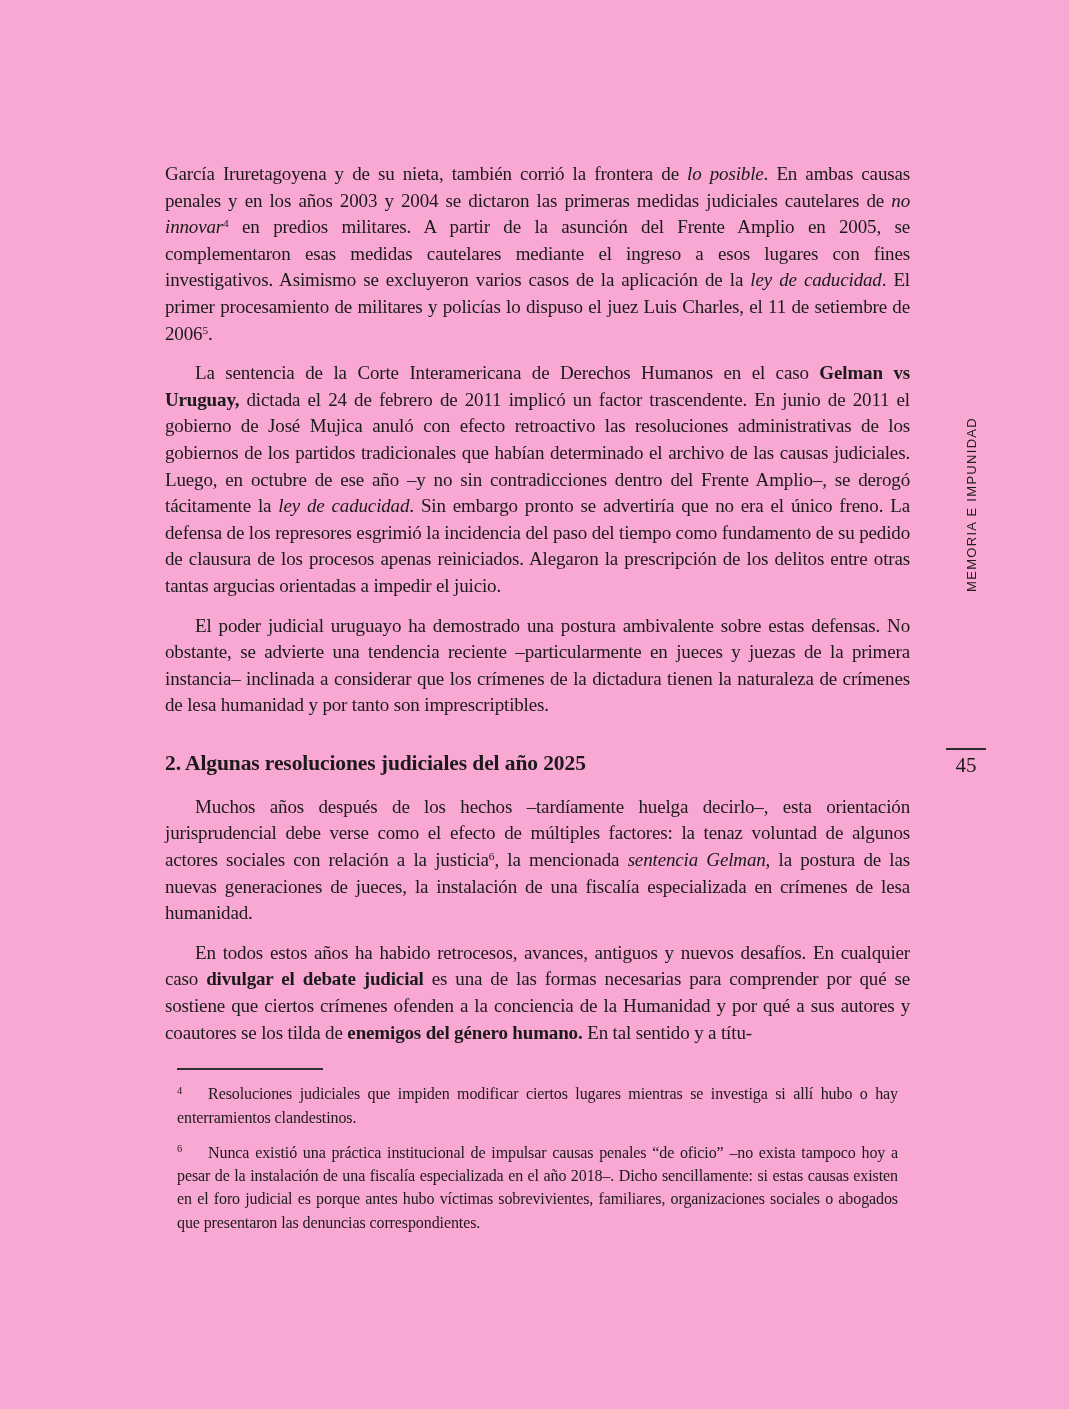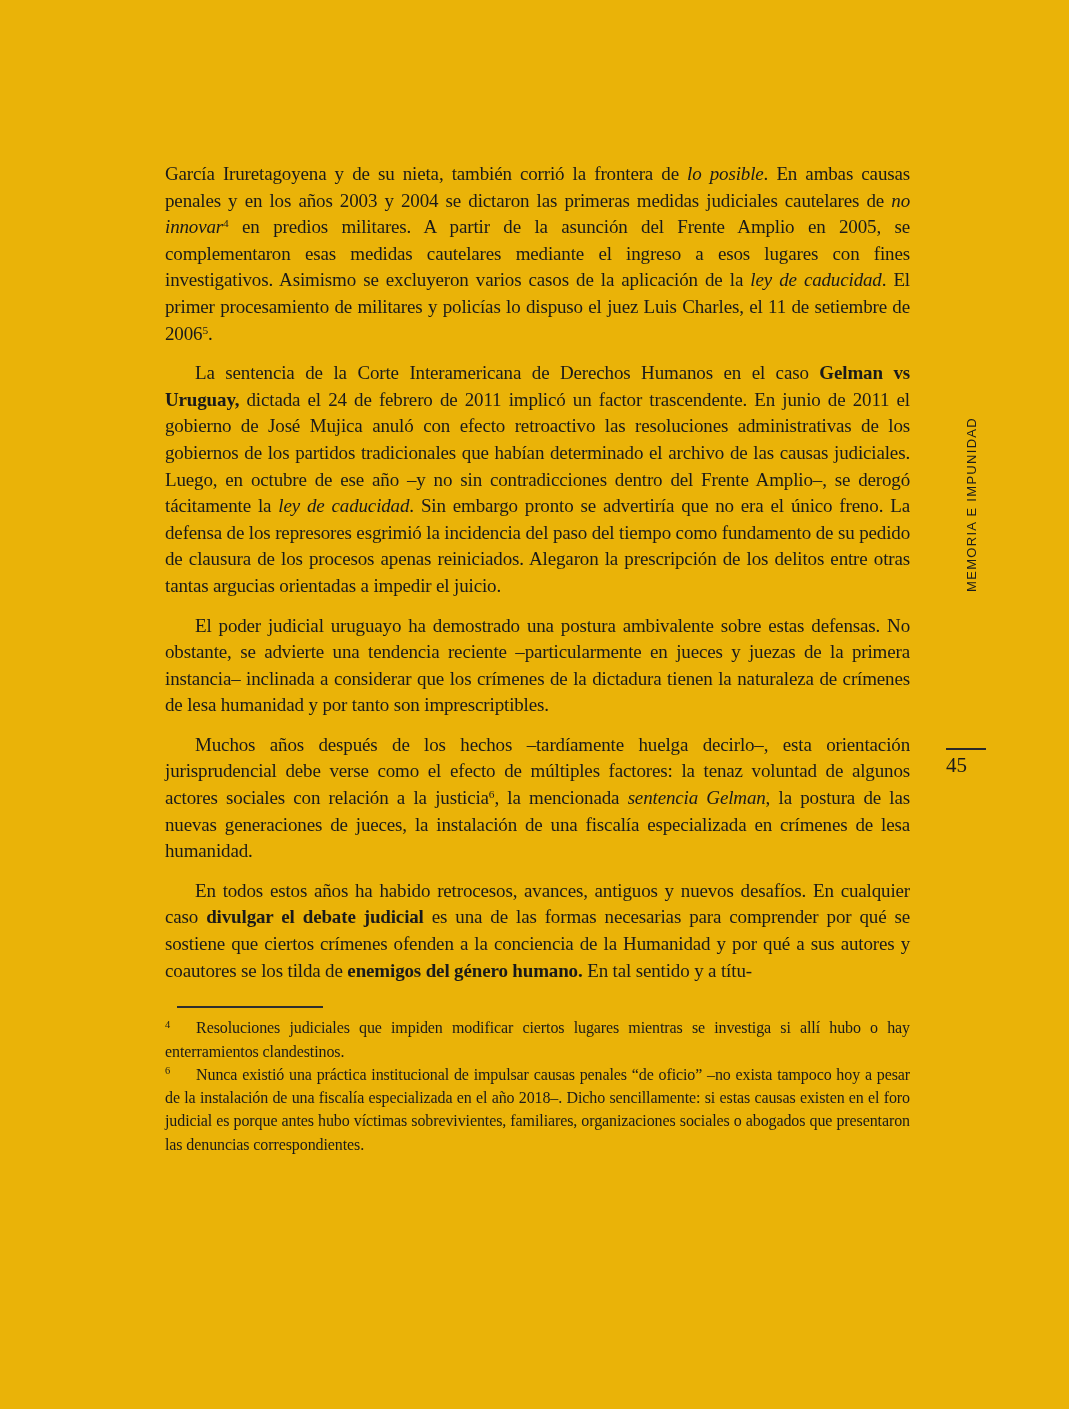--- a/index.html
+++ b/index.html
@@ -4,21 +4,21 @@
 <style>
   html, body {
     margin: 0;
     padding: 0;
     background: #ffffff;
   }
   .page {
     position: relative;
     width: 1069px;
     height: 1409px;
-    background: #eab308;
+    background: #f9a8d4;
     overflow: hidden;
     font-family: "Liberation Serif", "DejaVu Serif", serif;
     color: #1a1a1a;
   }
   .main-column {
     position: absolute;
     left: 165px;
     top: 161px;
     width: 745px;
   }
@@ -44,21 +44,21 @@
     font-weight: bold;
     letter-spacing: -0.1px;
   }
   .footnote-separator {
     width: 146px;
     margin: 22px 0 8px 12px;
     border: none;
     border-top: 2px solid #2e2e2e;
   }
   .footnotes p.footnote {
-    margin: 0;
+    margin: 12px;
     font-size: 16px;
     line-height: 23.3px;
     text-align: justify;
     letter-spacing: -0.1px;
   }
   .footnotes p.footnote sup.fn-marker {
     font-size: 0.65em;
     line-height: 0;
     vertical-align: 0.55em;
     margin-right: 26px;
@@ -73,20 +73,21 @@
     font-size: 13px;
     letter-spacing: 1.3px;
     color: #1c1c1c;
     white-space: nowrap;
   }
   .page-number-block {
     position: absolute;
     left: 946px;
     top: 748px;
     width: 40px;
+    text-align: center;
     font-size: 21px;
   }
   .page-number-rule {
     border: none;
     border-top: 2px solid #2a2a2a;
     margin: 0 0 3px 0;
   }
 </style>
 </head>
 <body>
@@ -94,20 +95,21 @@
 <div class="page">
 
   <div class="main-column">
 
     <p class="body-par">García Iruretagoyena y de su nieta, también corrió la frontera de <i>lo posible</i>. En ambas causas penales y en los años 2003 y 2004 se dictaron las primeras medidas judiciales cautelares de <i>no innovar</i><sup>4</sup> en predios militares. A partir de la asunción del Frente Amplio en 2005, se complementaron esas medidas cautelares mediante el ingreso a esos lugares con fines investigativos. Asimismo se excluyeron varios casos de la aplicación de la <i>ley de caducidad</i>. El primer procesamiento de militares y policías lo dispuso el juez Luis Charles, el 11 de setiembre de 2006<sup>5</sup>.</p>
 
     <p class="body-par indent">La sentencia de la Corte Interamericana de Derechos Humanos en el caso <b>Gelman vs Uruguay,</b> dictada el 24 de febrero de 2011 implicó un factor trascendente. En junio de 2011 el gobierno de José Mujica anuló con efecto retroactivo las resoluciones administrativas de los gobiernos de los partidos tradicionales que habían determinado el archivo de las causas judiciales. Luego, en octubre de ese año –y no sin contradicciones dentro del Frente Amplio–, se derogó tácitamente la <i>ley de caducidad</i>. Sin embargo pronto se advertiría que no era el único freno. La defensa de los represores esgrimió la incidencia del paso del tiempo como fundamento de su pedido de clausura de los procesos apenas reiniciados. Alegaron la prescripción de los delitos entre otras tantas argucias orientadas a impedir el juicio.</p>
 
     <p class="body-par indent">El poder judicial uruguayo ha demostrado una postura ambivalente sobre estas defensas. No obstante, se advierte una tendencia reciente –particularmente en jueces y juezas de la primera instancia– inclinada a considerar que los crímenes de la dictadura tienen la naturaleza de crímenes de lesa humanidad y por tanto son imprescriptibles.</p>
 
+    <h2 class="section-heading">2. Algunas resoluciones judiciales del año 2025</h2>
 
     <p class="body-par indent">Muchos años después de los hechos –tardíamente huelga decirlo–, esta orientación jurisprudencial debe verse como el efecto de múltiples factores: la tenaz voluntad de algunos actores sociales con relación a la justicia<sup>6</sup>, la mencionada <i>sentencia Gelman</i>, la postura de las nuevas generaciones de jueces, la instalación de una fiscalía especializada en crímenes de lesa humanidad.</p>
 
     <p class="body-par indent">En todos estos años ha habido retrocesos, avances, antiguos y nuevos desafíos. En cualquier caso <b>divulgar el debate judicial</b> es una de las formas necesarias para comprender por qué se sostiene que ciertos crímenes ofenden a la conciencia de la Humanidad y por qué a sus autores y coautores se los tilda de <b>enemigos del género humano.</b> En tal sentido y a títu-</p>
 
     <hr class="footnote-separator">
 
     <div class="footnotes">
       <p class="footnote"><sup class="fn-marker">4</sup><span>Resoluciones judiciales que impiden modificar ciertos lugares mientras se investiga si allí hubo o hay enterramientos clandestinos.</span></p>
 

